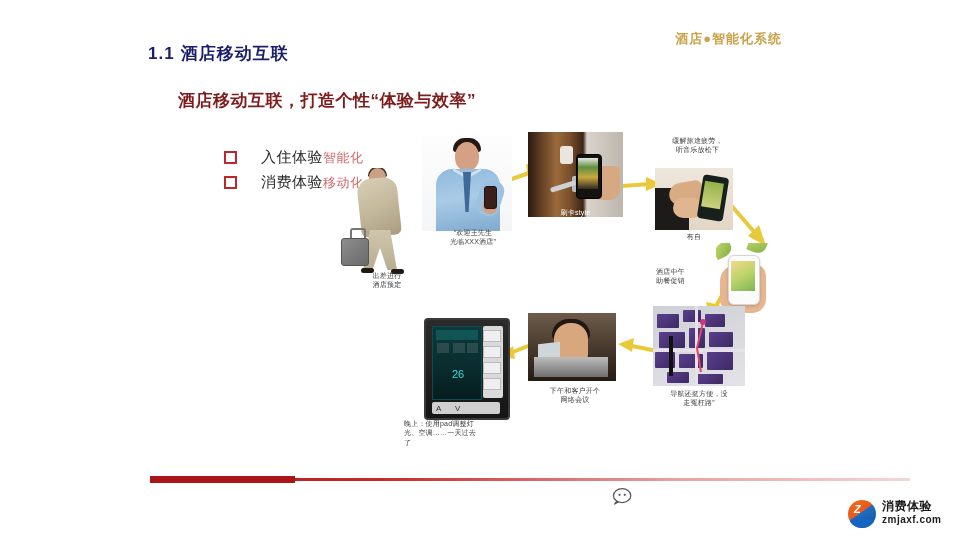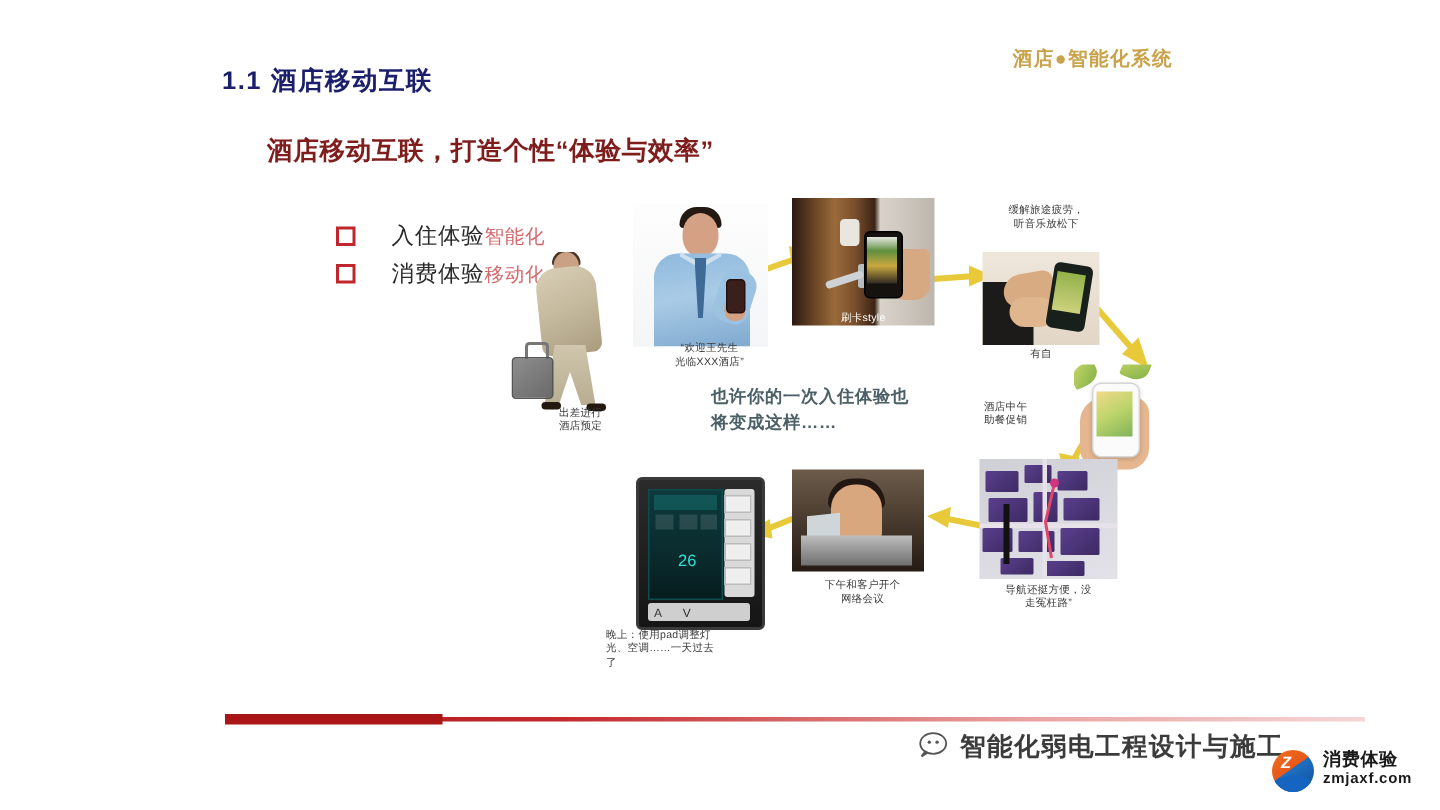--- a/index.html
+++ b/index.html
@@ -328,36 +328,31 @@
     <div class="pad-btn" style="top:26px;"></div>
     <div class="pad-btn" style="top:42px;"></div>
     <div class="pad-btn" style="top:58px;"></div>
     <div class="pad-bottom"></div>
     <div class="pad-av">A V</div>
   </div>
   <div class="cap" style="left:404px;top:419px;width:122px;white-space:pre-line;text-align:left;">晚上：使用pad调整灯
 光、空调……一天过去
 了</div>
 
-  <div class="mid-note">
-    <div>也许你的一次入住体验也</div>
-    <div>将变成这样……</div>
-  </div>
 
   <div class="bar-thin"></div>
   <div class="bar-thick"></div>
 
   <svg class="wechat-icon" viewBox="0 0 24 22">
     <ellipse cx="11" cy="10" rx="10" ry="8" fill="none" stroke="#555" stroke-width="1.4"></ellipse>
     <path d="M5,16 L2,20 L7,17" fill="none" stroke="#555" stroke-width="1.4"></path>
     <circle cx="8" cy="9" r="1.3" fill="#555"></circle>
     <circle cx="14" cy="9" r="1.3" fill="#555"></circle>
   </svg>
 
-  <div class="bottom-brand">智能化弱电工程设计与施工</div>
 
   <div class="logo-badge">
     <span class="lz">Z</span>
     <span class="wave"></span>
   </div>
   <div class="logo-text1">消费体验</div>
   <div class="logo-text2">zmjaxf.com</div>
 
 </div>
 

